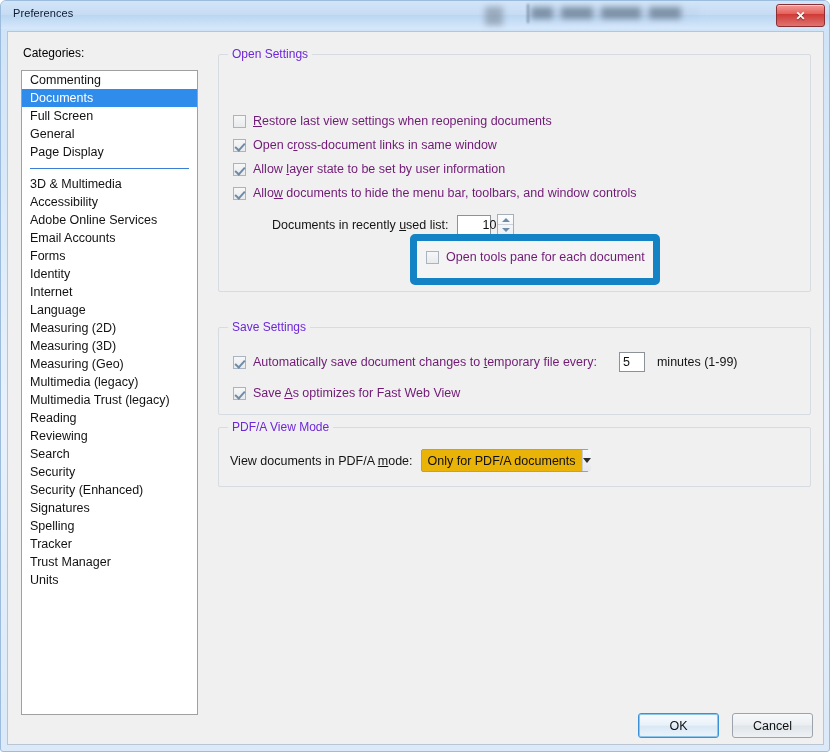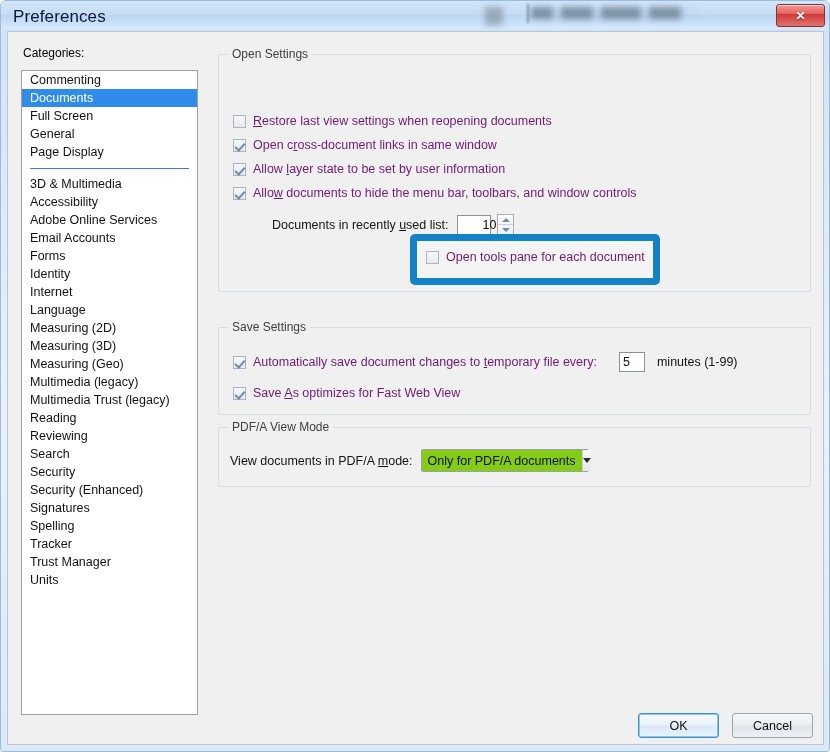--- a/index.html
+++ b/index.html
@@ -35,21 +35,21 @@
     position: absolute;
     left: 0; top: 0;
     width: 830px;
     height: 28px;
     background: linear-gradient(to bottom, #d3e5f8 0%, #c6dcf4 48%, #bcd6f2 52%, #d6e8fb 100%);
   }
   #title-text {
     position: absolute;
     left: 12px;
     top: 6px;
-    font-size: 17px;
+    font-size: 11px;
     color: #0b1a33;
     letter-spacing: .1px;
     white-space: nowrap;
   }
   
   .blur-blob {
     position: absolute;
     filter: blur(3.4px);
     opacity: .62;
   }
@@ -167,21 +167,21 @@
     border: 1px solid #d6dce2;
     border-radius: 2px;
   }
   .group-title {
     position: absolute;
     top: -8px;
     left: 9px;
     background: #f0f0f0;
     padding: 0 4px;
     font-size: 12px;
-    color: #404040;
+    color: #6d28d9;
     white-space: nowrap;
   }
 
   
   .cbrow {
     position: absolute;
     display: flex;
     align-items: center;
     white-space: nowrap;
   }
@@ -258,21 +258,21 @@
   }
   .arrow-up { border-bottom: 4px solid #6d8ba8; }
   .arrow-down { border-top: 4px solid #6d8ba8; }
 
   
   .combo {
     box-sizing: border-box;
     height: 23px;
     border: 1px solid #9aa0a6;
     border-radius: 2px;
-    background: #84cc16;
+    background: #eab308;
     display: flex;
     align-items: center;
     margin-left: 8px;
     cursor: pointer;
   }
   .combo-text {
     padding: 0 6px;
     font-size: 12.5px;
     color: #101010;
     white-space: nowrap;

